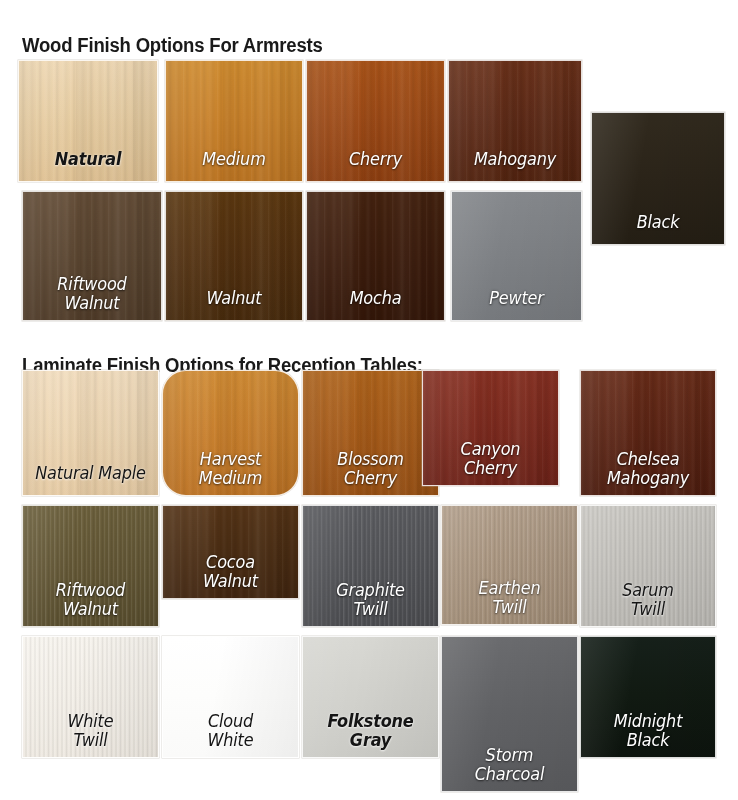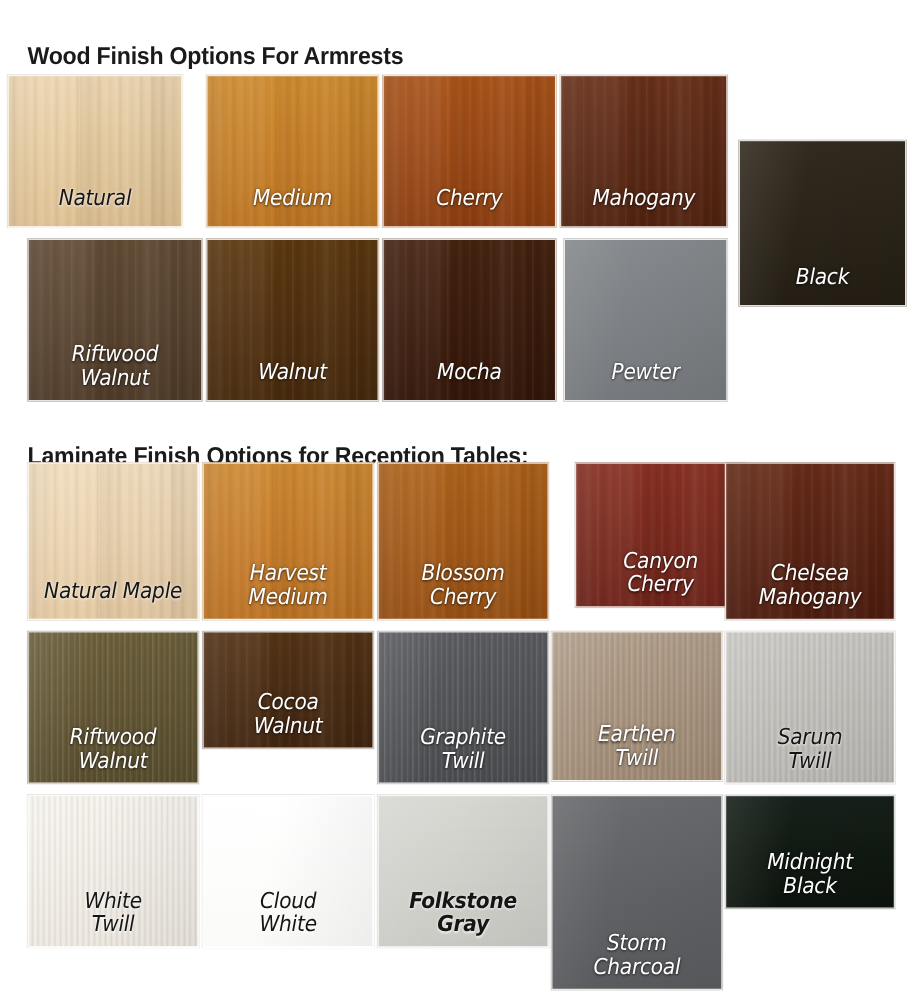--- a/index.html
+++ b/index.html
@@ -100,21 +100,21 @@
   .lab-1line{bottom:12px;}
 </style>
 </head>
 <body>
 
 <div class="page">
 
   <h2 class="section-title" id="wood-title">Wood Finish Options For Armrests</h2>
 
   <div class="swatch-grid" id="wood-grid">
-      <div class="swatch" style="left: 6px; top: 60px; width: 140px; height: 122px; background: linear-gradient(rgb(238, 215, 178) 0%, rgb(231, 205, 162) 48%, rgb(224, 194, 148) 100%);">
+      <div class="swatch" style="left: 18px; top: 60px; width: 140px; height: 122px; background: linear-gradient(rgb(238, 215, 178) 0%, rgb(231, 205, 162) 48%, rgb(224, 194, 148) 100%); font-weight: bold;">
         <div class="grain wood"></div>
         <div class="grain sheen"></div>
         <div class="swatch-label lab-dark lab-1line">Natural</div>
       </div>
       <div class="swatch" style="left: 165px; top: 60px; width: 138px; height: 122px; background: linear-gradient(rgb(207, 139, 47) 0%, rgb(200, 129, 42) 48%, rgb(189, 117, 34) 100%);">
         <div class="grain wood"></div>
         <div class="grain sheen"></div>
         <div class="swatch-label lab-light lab-1line">Medium</div>
       </div>
       <div class="swatch" style="left: 306px; top: 60px; width: 139px; height: 122px; background: linear-gradient(rgb(169, 83, 24) 0%, rgb(157, 74, 22) 48%, rgb(142, 63, 16) 100%);">
@@ -156,33 +156,33 @@
     </div>
 
   <h2 class="section-title" id="laminate-title">Laminate Finish Options for Reception Tables:</h2>
 
   <div class="swatch-grid" id="laminate-grid">
       <div class="swatch" style="left: 22px; top: 370px; width: 137px; height: 126px; background: linear-gradient(rgb(242, 221, 190) 0%, rgb(237, 214, 179) 48%, rgb(230, 203, 164) 100%);">
         <div class="grain wood"></div>
         <div class="grain sheen"></div>
         <div class="swatch-label lab-dark lab-1line">Natural Maple</div>
       </div>
-      <div class="swatch" style="left: 162px; top: 370px; width: 137px; height: 126px; background: linear-gradient(rgb(207, 138, 51) 0%, rgb(200, 127, 44) 48%, rgb(189, 115, 36) 100%);">
+      <div class="swatch" style="left: 162px; top: 370px; width: 137px; height: 126px; background: linear-gradient(rgb(207, 138, 51) 0%, rgb(200, 127, 44) 48%, rgb(189, 115, 36) 100%); border-radius: 24px;">
         <div class="grain wood"></div>
         <div class="grain sheen"></div>
         <div class="swatch-label lab-light">Harvest
 Medium</div>
       </div>
       <div class="swatch" style="left: 302px; top: 370px; width: 137px; height: 126px; background: linear-gradient(rgb(174, 99, 27) 0%, rgb(165, 90, 24) 48%, rgb(152, 80, 19) 100%);">
         <div class="grain wood"></div>
         <div class="grain sheen"></div>
         <div class="swatch-label lab-light">Blossom
 Cherry</div>
       </div>
-      <div class="swatch" style="left: 460px; top: 370px; width: 137px; height: 116px; background: linear-gradient(rgb(135, 48, 34) 0%, rgb(124, 42, 30) 48%, rgb(111, 35, 25) 100%);">
+      <div class="swatch" style="left: 422px; top: 370px; width: 137px; height: 116px; background: linear-gradient(rgb(135, 48, 34) 0%, rgb(124, 42, 30) 48%, rgb(111, 35, 25) 100%);">
         <div class="grain wood"></div>
         <div class="grain sheen"></div>
         <div class="swatch-label lab-light">Canyon
 Cherry</div>
       </div>
       <div class="swatch" style="left: 580px; top: 370px; width: 136px; height: 126px; background: linear-gradient(rgb(103, 43, 24) 0%, rgb(91, 36, 20) 48%, rgb(78, 29, 15) 100%);">
         <div class="grain wood"></div>
         <div class="grain sheen"></div>
         <div class="swatch-label lab-light">Chelsea
 Mahogany</div>
@@ -234,21 +234,21 @@
         <div class="grain sheen"></div>
         <div class="swatch-label lab-dark">Folkstone
 Gray</div>
       </div>
       <div class="swatch" style="left: 441px; top: 636px; width: 137px; height: 156px; background: linear-gradient(rgb(106, 107, 110) 0%, rgb(97, 98, 101) 48%, rgb(90, 91, 94) 100%);">
         <div class="grain solid"></div>
         <div class="grain sheen"></div>
         <div class="swatch-label lab-light">Storm
 Charcoal</div>
       </div>
-      <div class="swatch" style="left: 580px; top: 636px; width: 136px; height: 91px; background: linear-gradient(rgb(22, 32, 26) 0%, rgb(17, 26, 18) 48%, rgb(13, 20, 14) 100%); padding-left: 47px;">
+      <div class="swatch" style="left: 580px; top: 636px; width: 136px; height: 122px; background: linear-gradient(rgb(22, 32, 26) 0%, rgb(17, 26, 18) 48%, rgb(13, 20, 14) 100%); padding-left: 47px;">
         <div class="grain solid"></div>
         <div class="grain sheen"></div>
         <div class="swatch-label lab-light">Midnight
 Black</div>
       </div>
     </div>
 
 </div>
 
 </body></html>

